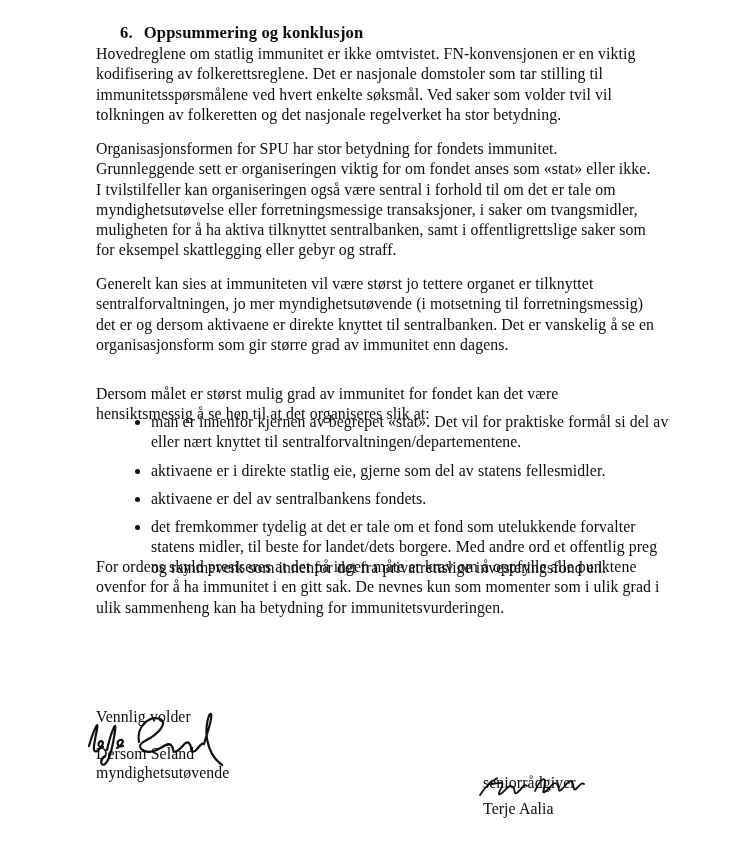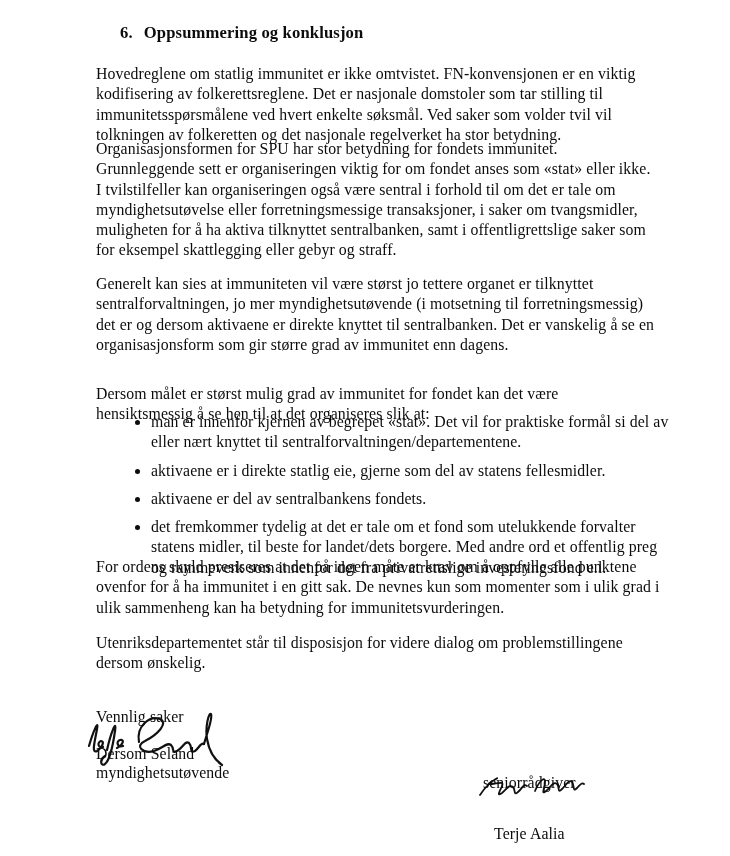--- a/index.html
+++ b/index.html
@@ -22,21 +22,21 @@
   }
   .heading {
     position: absolute;
     top: 23px;
     left: 120px;
     font-size: 16.6px;
     font-weight: bold;
     letter-spacing: 0.15px;
   }
   .heading .h-num { margin-right: 11px; }
-  .p1 { top: 44px;  left: 96px; width: 600px; margin-top: 20px; }
+  .p1 { top: 44px;  left: 96px; width: 600px; }
   .p2 { top: 139px; left: 96px; width: 600px; }
   .p3 { top: 274px; left: 96px; width: 600px; }
   .p4 { top: 369px; left: 96px; width: 600px; margin-top: 15px; }
   .p5 { top: 557px; left: 96px; width: 600px; }
   .p6 { top: 633px; left: 96px; width: 600px; }
   ul.bullets {
     position: absolute;
     top: 404px;
     left: 96px;
     width: 585px;
@@ -48,21 +48,21 @@
   }
   ul.bullets li {
     list-style: disc outside;
     white-space: pre-line;
     margin: 8px;
     padding: 0;
   }
   .salutation { top: 707px; left: 96px; }
   .signer1-name  { top: 744px; left: 96px; }
   .signer1-title { top: 763px; left: 96px; }
-  .signer2-name  { top: 799px; left: 494px; margin-top: 25px; }
+  .signer2-name  { top: 799px; left: 483px; }
   .signer2-title { top: 773px; left: 483px; }
   .sig { position: absolute; }
   .sig path {
     fill: none;
     stroke: #111111;
     stroke-linecap: round;
     stroke-linejoin: round;
   }
   .sig-helge { left: 84px; top: 710px; }
   .sig-helge path { stroke-width: 2.2; }
@@ -105,24 +105,22 @@
     <li>aktivaene er del av sentralbankens fondets.</li>
     <li>det fremkommer tydelig at det er tale om et fond som utelukkende forvalter
 statens midler, til beste for landet/dets borgere. Med andre ord et offentlig preg
 og rammeverk som innenfor det fra privatrettslige investeringsfond e.l.</li>
   </ul>
 
   <div class="txt p5">For ordens skyld presiseres at det på ingen måte er krav om å oppfylle alle punktene
 ovenfor for å ha immunitet i en gitt sak. De nevnes kun som momenter som i ulik grad i
 ulik sammenheng kan ha betydning for immunitetsvurderingen.</div>
 
-  <div class="txt p6">Utenriksdepartementet står til disposisjon for videre dialog om problemstillingene
-dersom ønskelig.</div>
 
-  <div class="txt salutation">Vennlig saker</div>
+  <div class="txt salutation">Vennlig volder</div>
 
   <svg class="sig sig-helge" width="155" height="60" viewBox="0 0 155 60" aria-hidden="true">
     <path d="M5,36 C9,22 15,8 13,19 C11,31 7,44 13,41 C18,38 21,31 17,31 C13,32 14,39 19,37
              M23,40 C27,22 33,8 31,21 C29,35 26,50 21,54 C17,57 15,50 21,46
              M33,38 C39,35 41,29 36,30 C32,31 33,38 39,36"></path>
     <path d="M55,32 C52,16 66,5 76,9 C85,13 73,25 61,31 C50,36 59,44 70,41 C79,38 83,32 87,35
              C91,39 87,44 93,41 C99,38 101,30 105,33 C109,37 105,44 111,41 C115,38 117,32 120,34"></path>
     <path d="M120,34 C124,20 129,8 127,4 C125,2 121,16 123,29 C125,41 131,50 138,55"></path>
   </svg>
 

